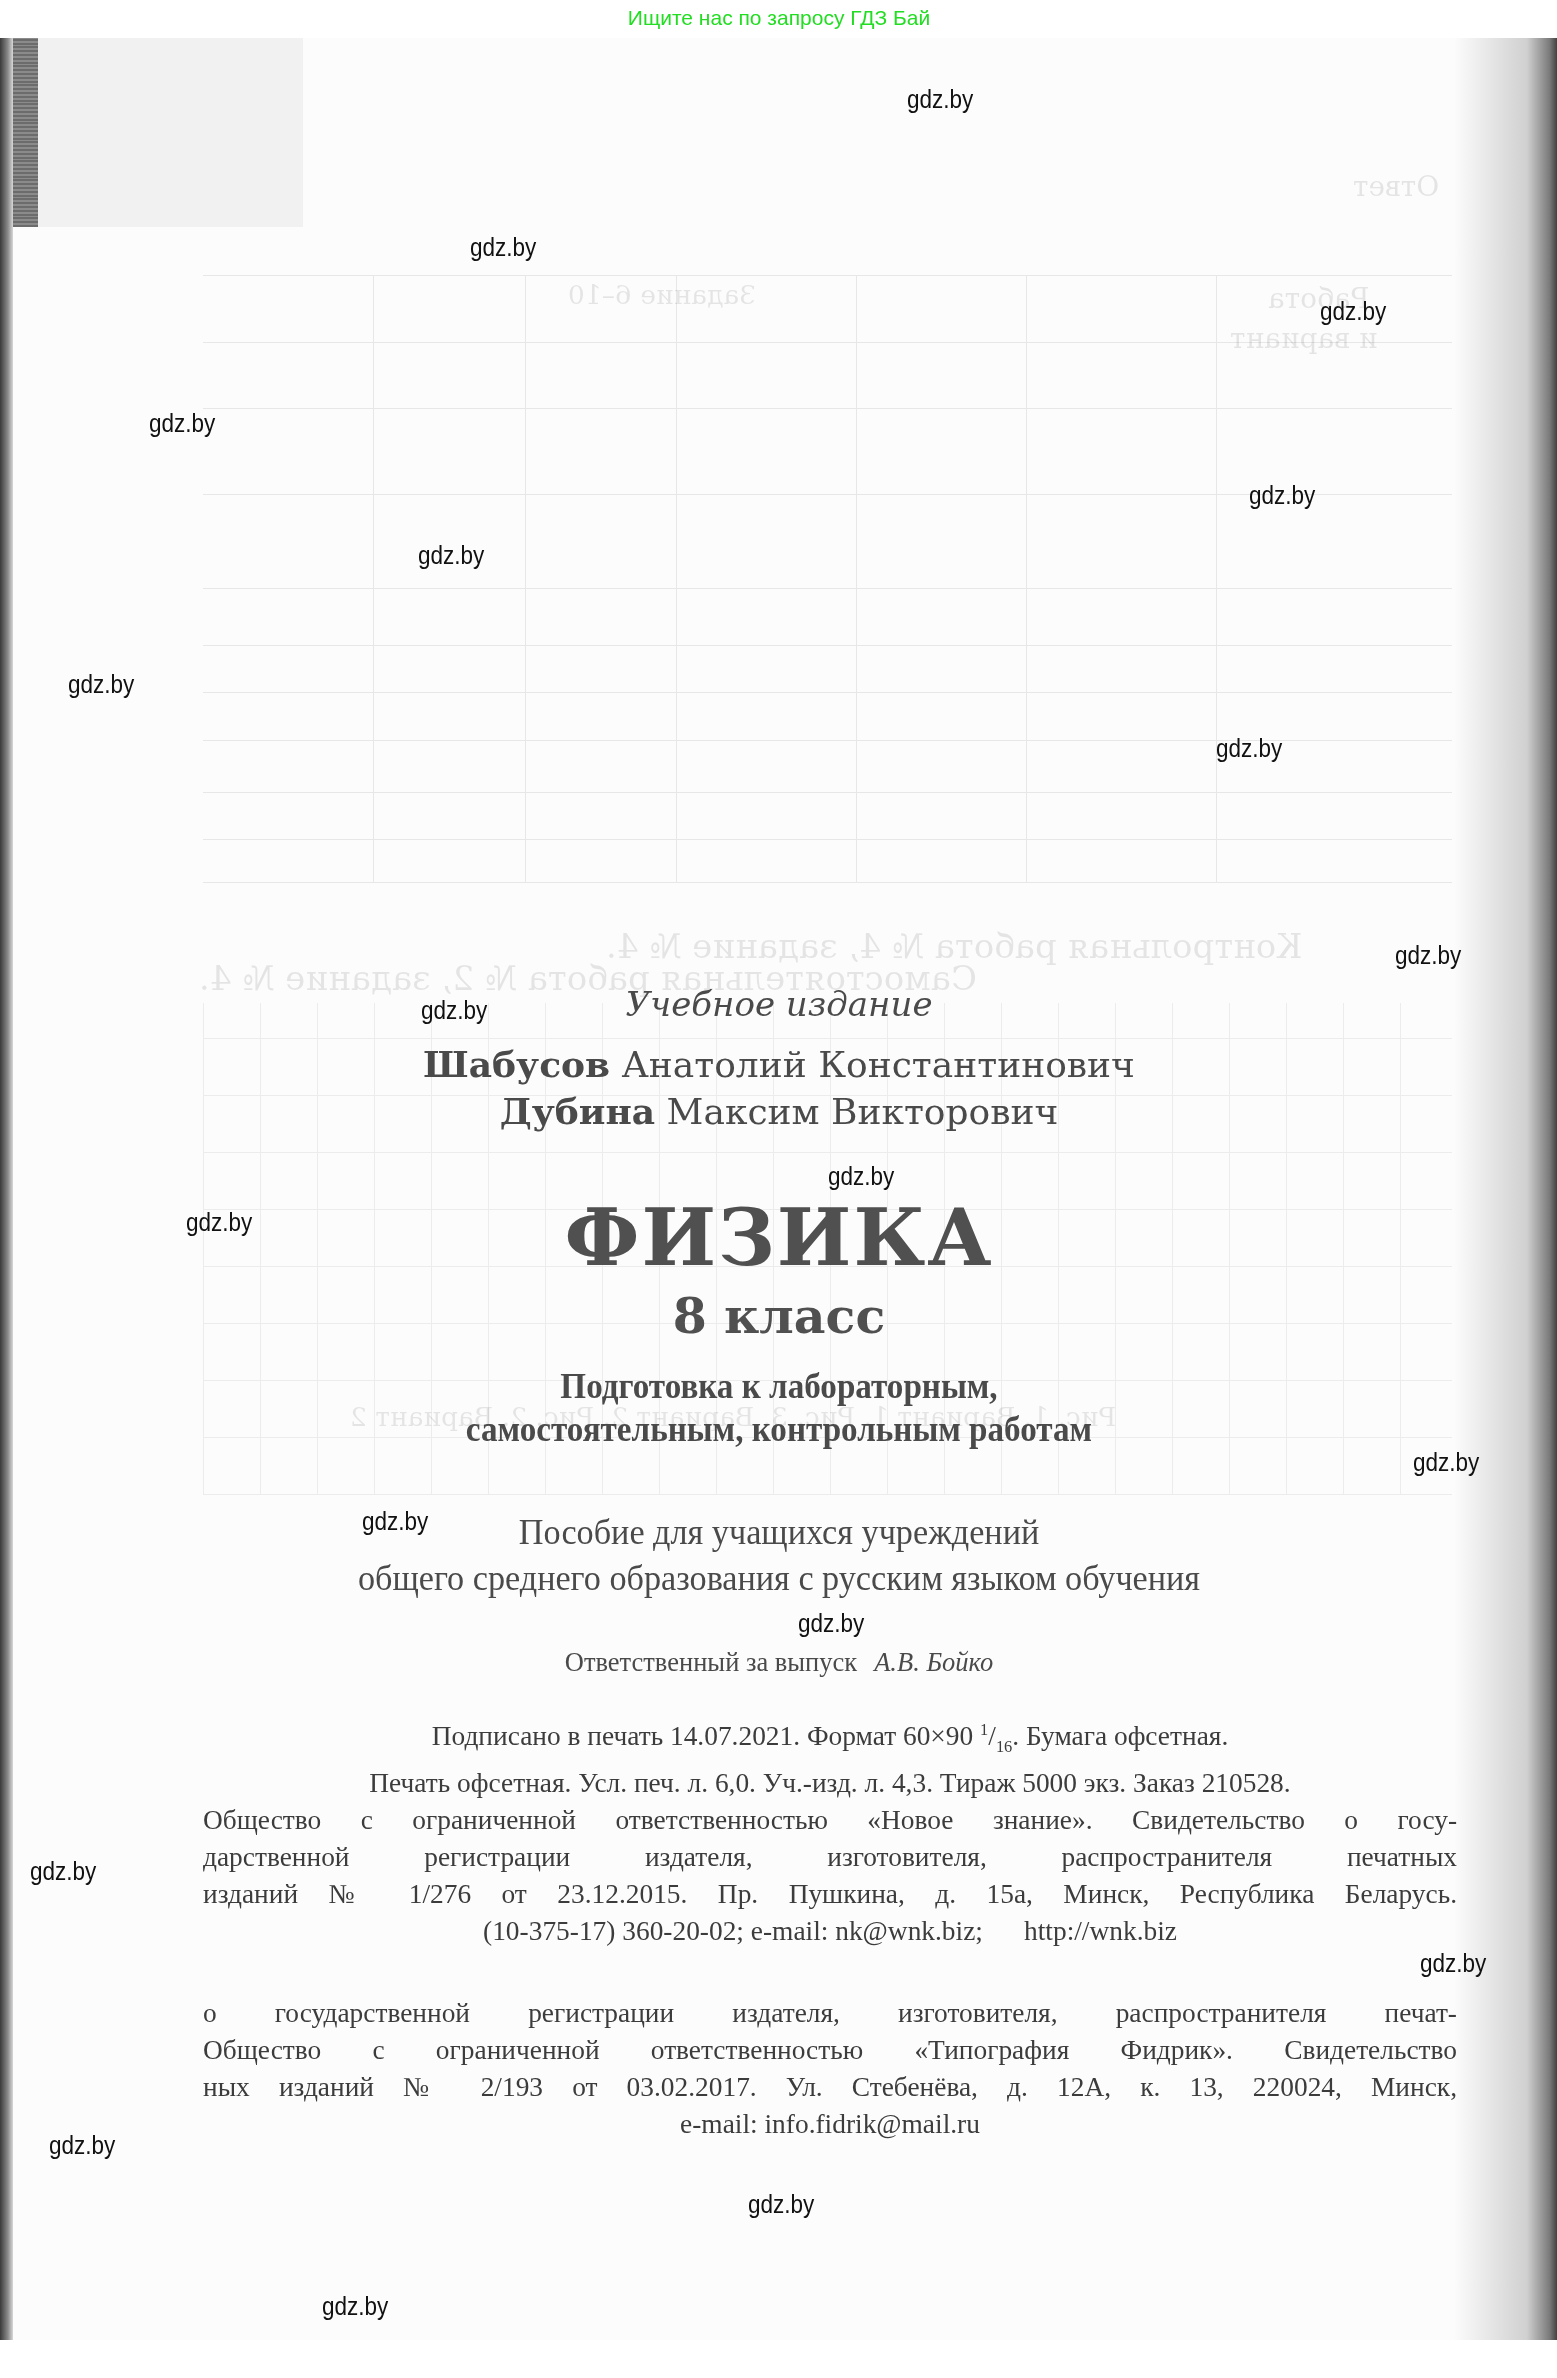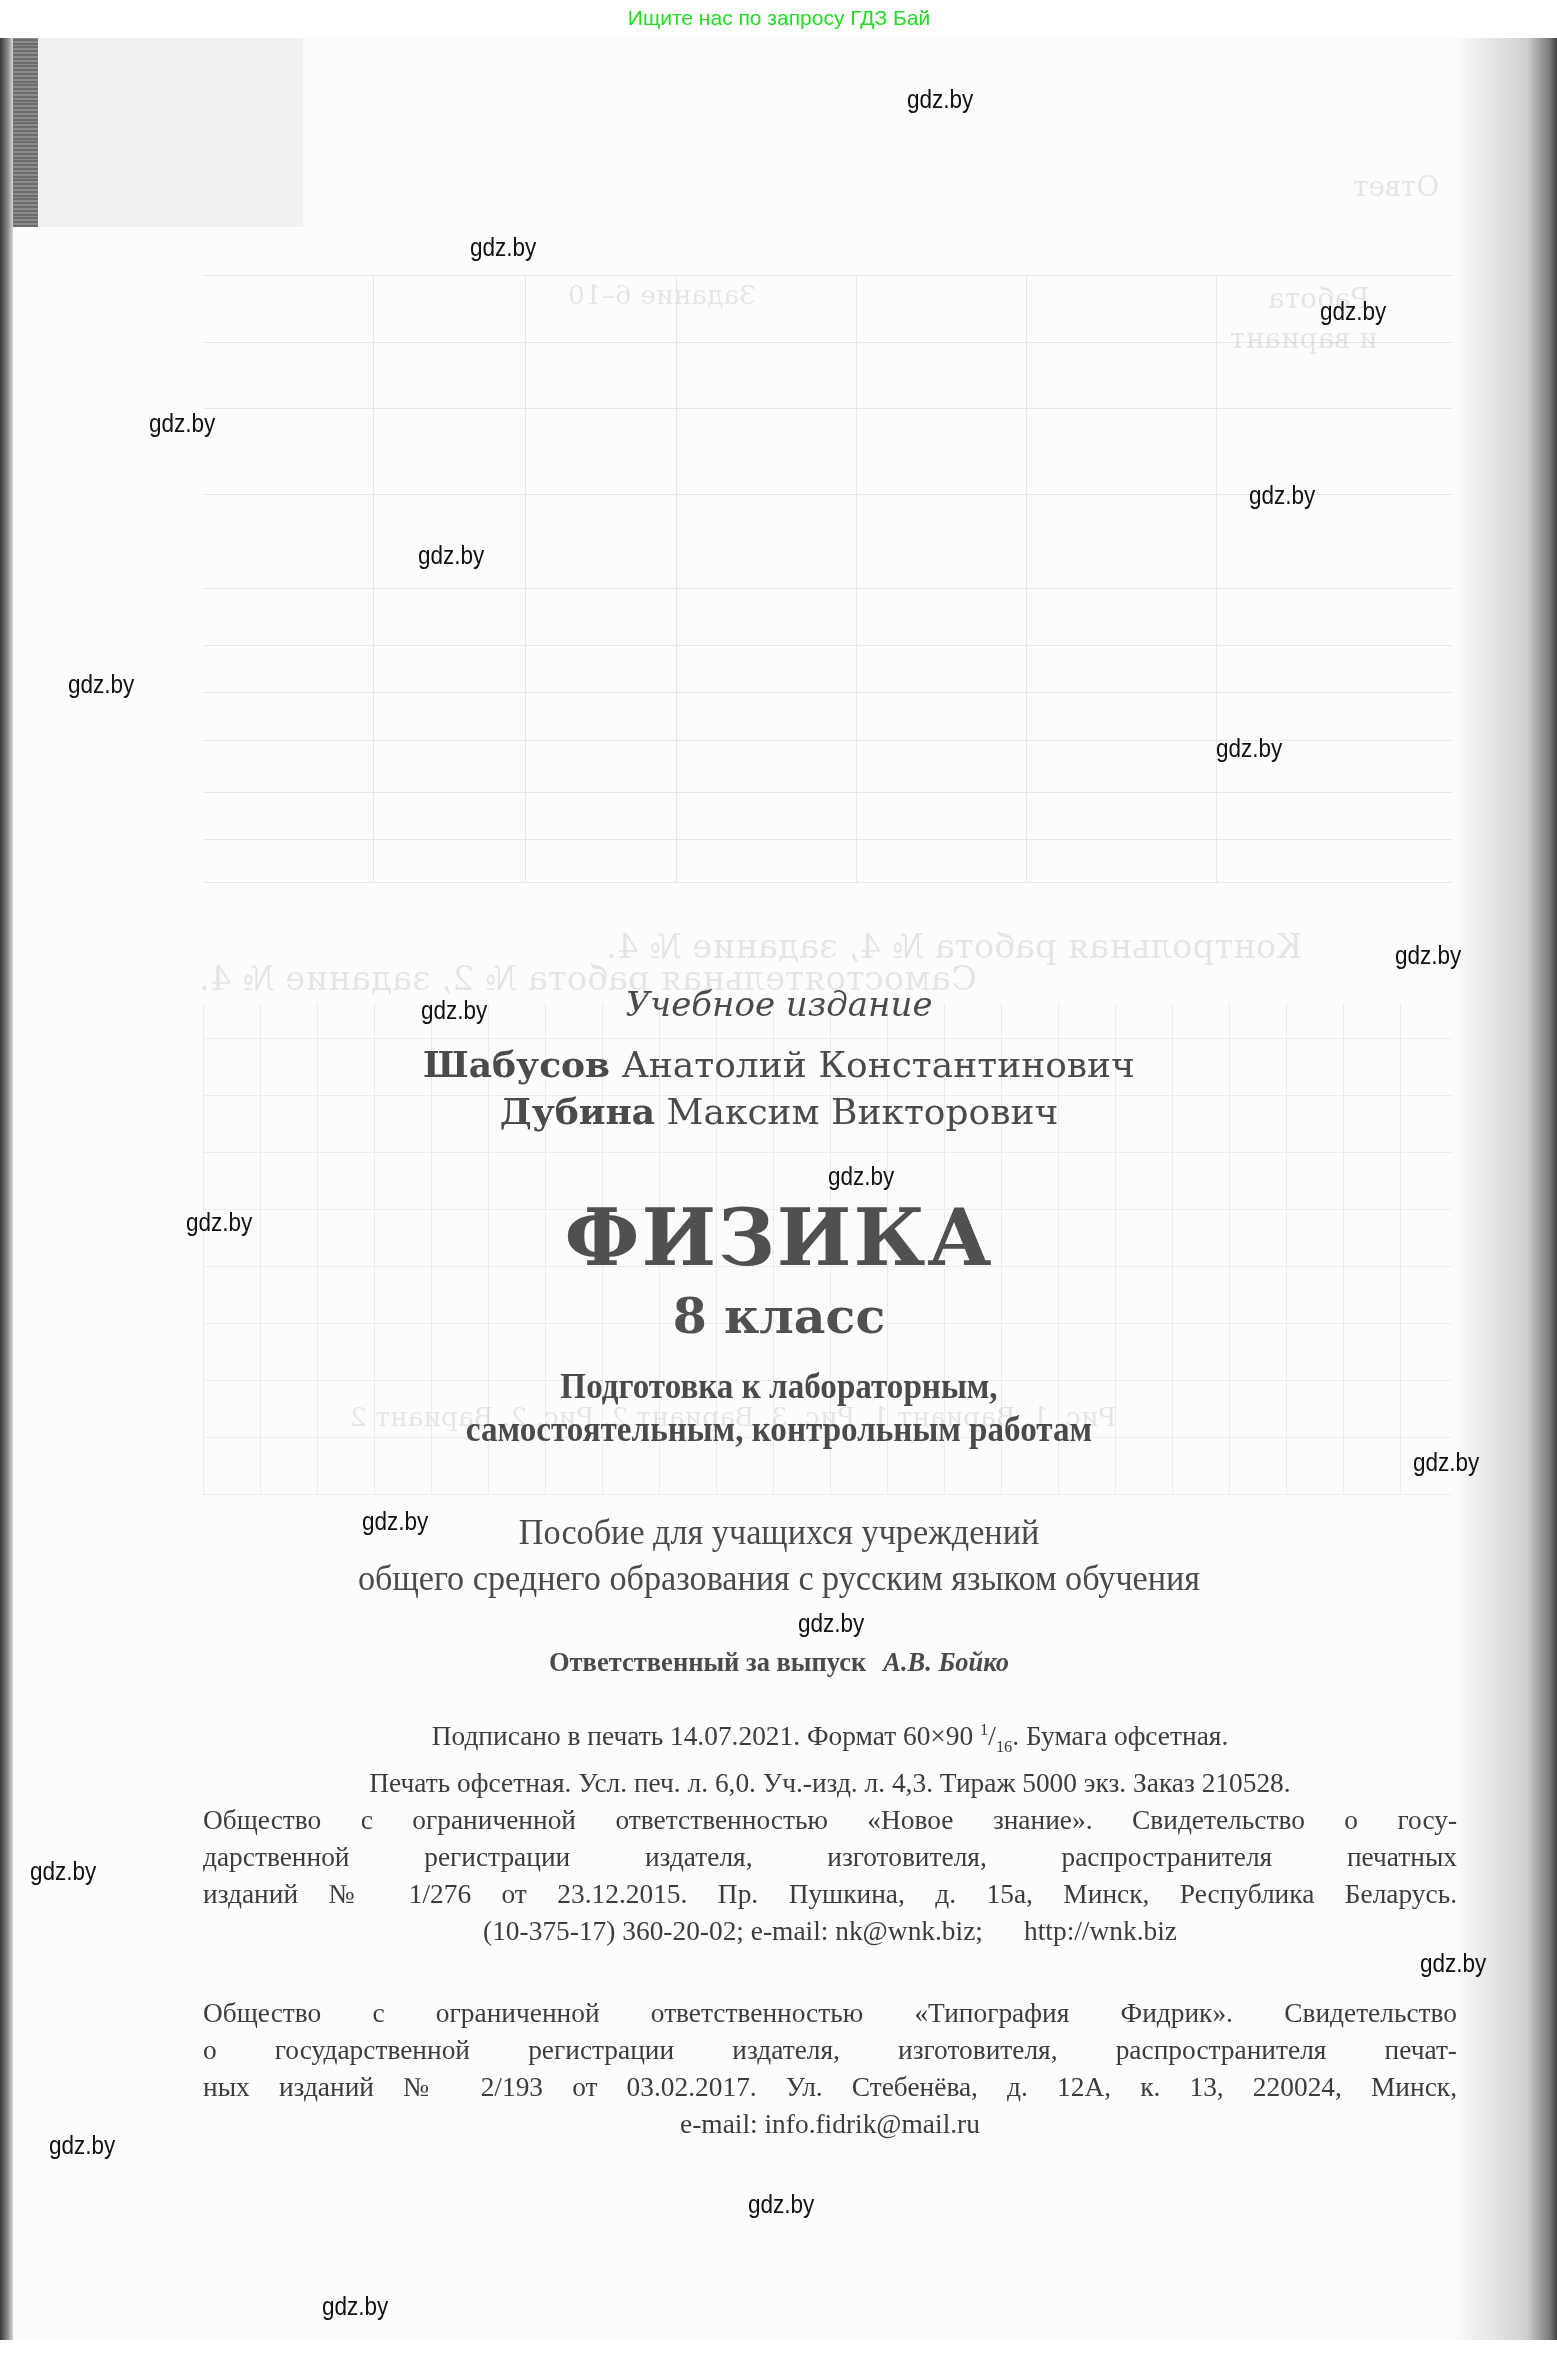--- a/index.html
+++ b/index.html
@@ -64,21 +64,21 @@
     .grade { top: 1249px; font-size: 49px; font-weight: bold; color: #505050; }
     .subtitle {
       left: 0; width: 1558px; font-family: "Liberation Serif", serif; font-weight: bold;
       font-size: 36px; transform: scaleX(0.92);
     }
     .subtitle-1 { top: 1327px; }
     .subtitle-2 { top: 1370px; }
     .purpose { font-family: "Liberation Serif", serif; font-size: 36px; transform: scaleX(0.95); }
     .purpose-1 { top: 1473px; }
     .purpose-2 { top: 1519px; }
-    .responsible { top: 1609px; font-family: "Liberation Serif", serif; font-size: 26.5px; font-weight: bold; }
+    .responsible { top: 1609px; font-family: "Liberation Serif", serif; font-size: 26.5px; }
     .responsible .name { font-style: italic; margin-left: 17px; }
 
     .imprint {
       position: absolute; left: 203px; width: 1254px;
       font-family: "Liberation Serif", serif; font-size: 27.4px; line-height: 37px; color: #3c3c3c;
       text-align: justify; text-align-last: justify;
     }
     .imprint .line { display: block; white-space: nowrap; }
     .imprint .line.c { text-align: center; text-align-last: center; }
     .imprint-1 { top: 1673px; }
@@ -156,22 +156,22 @@
     </div>
 
     <div class="imprint imprint-2">
       <span class="line">Общество с ограниченной ответственностью «Новое знание». Свидетельство о госу-</span>
       <span class="line">дарственной регистрации издателя, изготовителя, распространителя печатных</span>
       <span class="line">изданий № 1/276 от 23.12.2015. Пр. Пушкина, д. 15а, Минск, Республика Беларусь.</span>
       <span class="line c" style="white-space:pre">(10-375-17) 360-20-02; e-mail: nk@wnk.biz;      http://wnk.biz</span>
     </div>
 
     <div class="imprint imprint-3">
+      <span class="line">о государственной регистрации издателя, изготовителя, распространителя печат-</span>
       <span class="line">Общество с ограниченной ответственностью «Типография Фидрик». Свидетельство</span>
-      <span class="line">о государственной регистрации издателя, изготовителя, распространителя печат-</span>
       <span class="line">ных изданий № 2/193 от 03.02.2017. Ул. Стебенёва, д. 12А, к. 13, 220024, Минск,</span>
       <span class="line c">e-mail: info.fidrik@mail.ru</span>
     </div>
   </div>
 </div>
 
 <div id="watermarks">
     <div class="wm" style="left: 907px; top: 85px;">gdz.by</div>
     <div class="wm" style="left: 470px; top: 233px;">gdz.by</div>
     <div class="wm" style="left: 1320px; top: 297px;">gdz.by</div>

